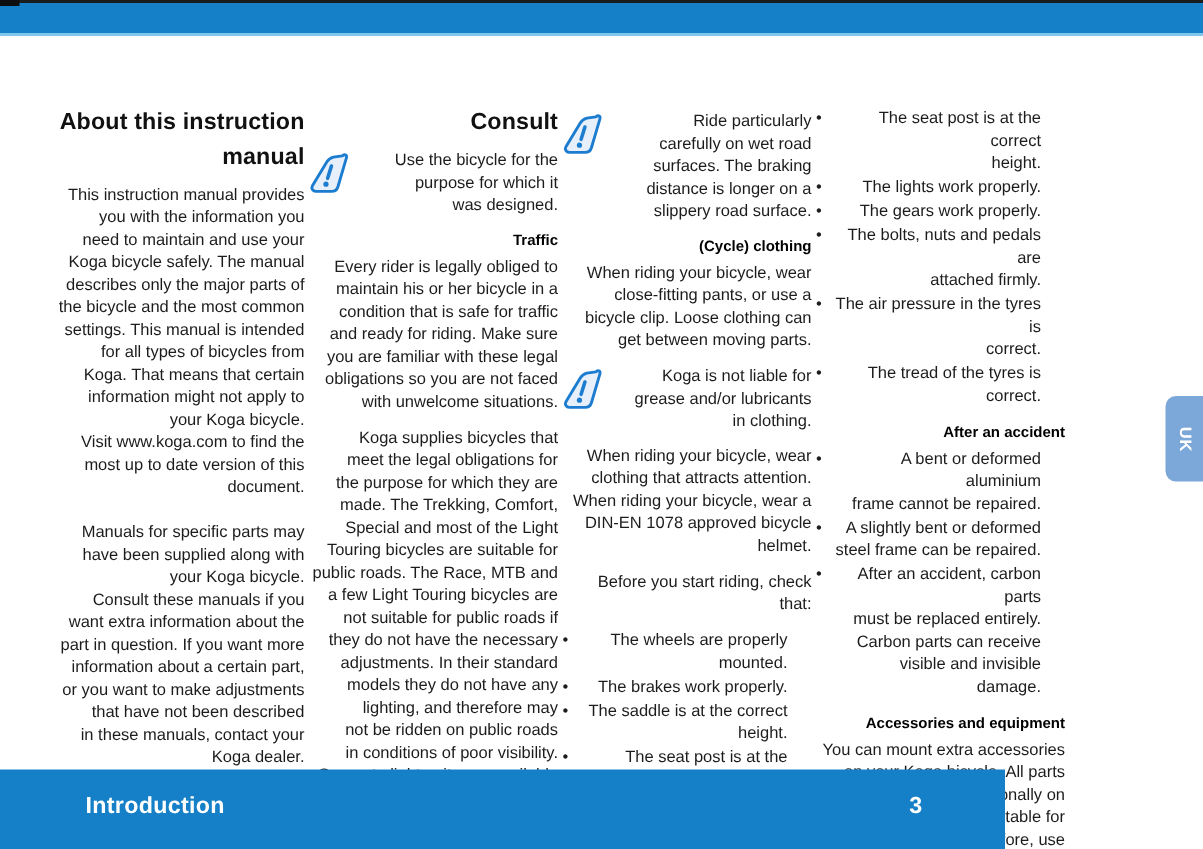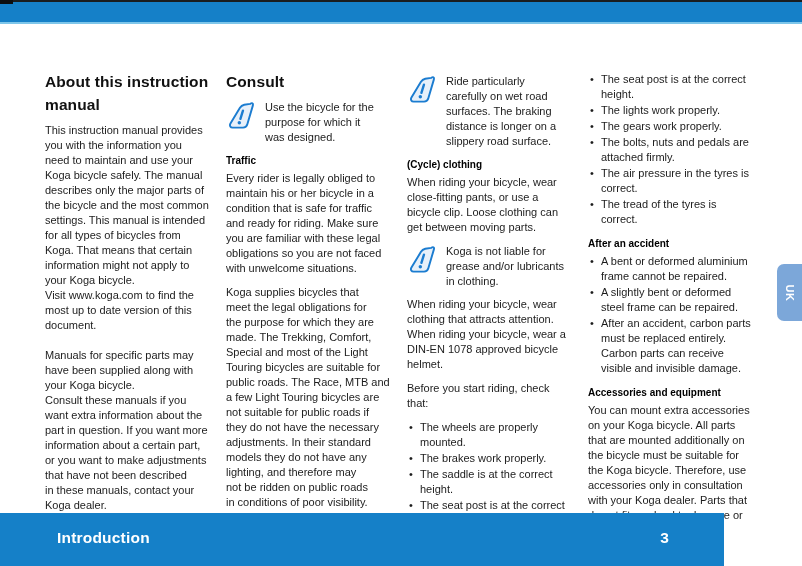--- a/index.html
+++ b/index.html
@@ -6,52 +6,52 @@
   body{
     width:802px;height:566px;position:relative;overflow:hidden;
     background:#ffffff;
     font-family:"Liberation Sans","DejaVu Sans",sans-serif;
     color:#1c1c1c;
   }
   .top-line{position:absolute;top:0;left:0;width:802px;height:2px;background:#1a1d1f;z-index:3}
   .top-corner{position:absolute;top:0;left:0;width:13px;height:4px;background:#0c0e10;z-index:4}
   .header-bar{position:absolute;top:2px;left:0;width:802px;height:20px;background:#1580c8;border-bottom:2px solid #7ec6ea;z-index:2}
   .footer-bar{
-    position:absolute;left:0;bottom:0;width:724px;height:53px;background:#1580c8;
+    position:absolute;left:0;bottom:0;width:670px;height:53px;background:#1580c8;
     display:flex;align-items:center;justify-content:space-between;
     box-sizing:border-box;padding:0 55px 4px 57px;
     color:#ffffff;font-weight:bold;font-size:15.5px;letter-spacing:.2px;
   }
   .uk-tab{
     position:absolute;right:0;top:264px;width:25px;height:57px;
     background:#7ca7d9;border-radius:7px 0 0 7px;
     display:flex;align-items:center;justify-content:center;z-index:5;
   }
   .uk-tab span{
     transform:rotate(90deg);color:#ffffff;font-weight:bold;font-size:11px;letter-spacing:.6px;
   }
   .content{
     position:absolute;top:24px;left:0;right:0;bottom:53px;
-    box-sizing:border-box;padding:46px 34px 0 45px;
-    display:flex;gap:13px;
+    box-sizing:border-box;padding:46px 34px 0 35px;
+    display:flex;gap:1px;text-align:right;
   }
   .col{width:168px;flex:none}
   .col.c3{padding-top:4px}
   .col.c4{padding-top:2px}
   .h1{
     font-size:15.5px;line-height:23px;font-weight:bold;color:#111;
     margin:0 0 7px 0;white-space:pre-line;letter-spacing:.1px;
   }
   .h2{font-size:10px;line-height:15px;font-weight:bold;color:#000000;margin:3px 0 3px 0}
   p{font-size:11px;line-height:15px;margin:0 0 9px 0;white-space:pre-line}
   p.gap{margin-top:15px}
   .note{display:flex;gap:8px;align-items:flex-start;margin:0 0 8px 0}
   .note .ic{flex:none;width:31px;height:31px;margin-top:1px}
   .note p{margin:0;flex:1}
-  ul.bullets{list-style:none;margin:0 0 9px 0;padding:0;font-size:11px;line-height:15px}
+  ul.bullets{list-style:none;margin:0 16px 9px 0;padding:0;font-size:11px;line-height:15px}
   ul.bullets li{position:relative;padding-left:13px;white-space:pre-line;margin:0 0 1px 0}
   ul.bullets li::before{content:"\2022";position:absolute;left:2px;top:0}
 </style>
 </head>
 <body>
 
 <div class="top-line"></div>
 <div class="top-corner"></div>
 <div class="header-bar"></div>
 

